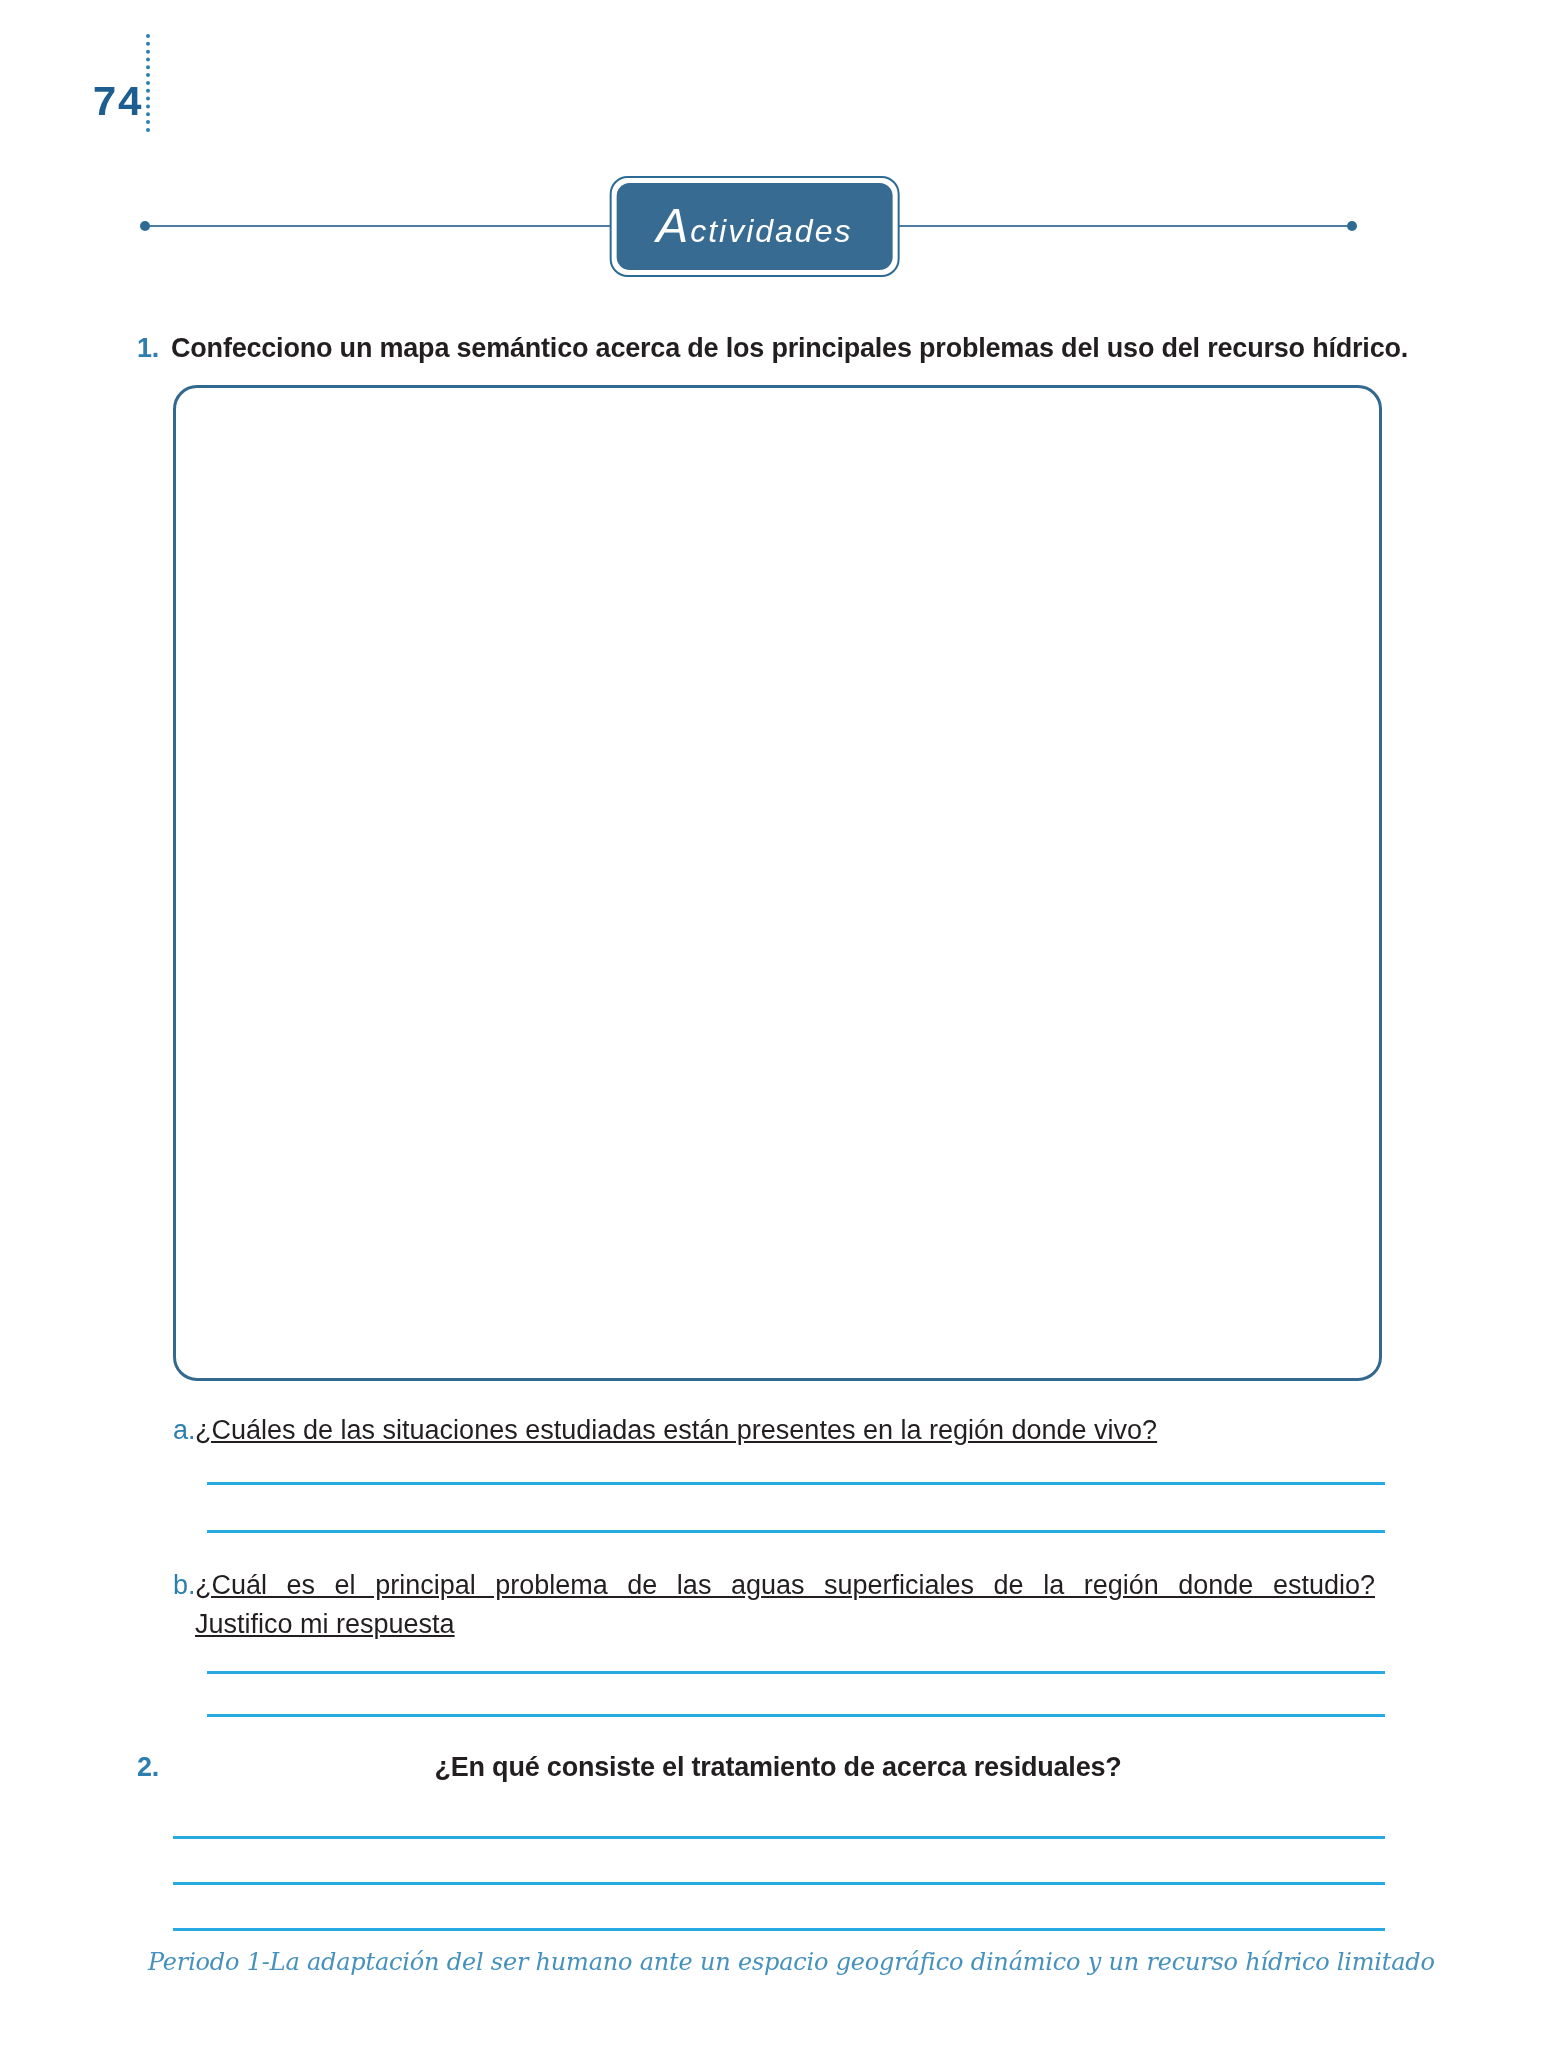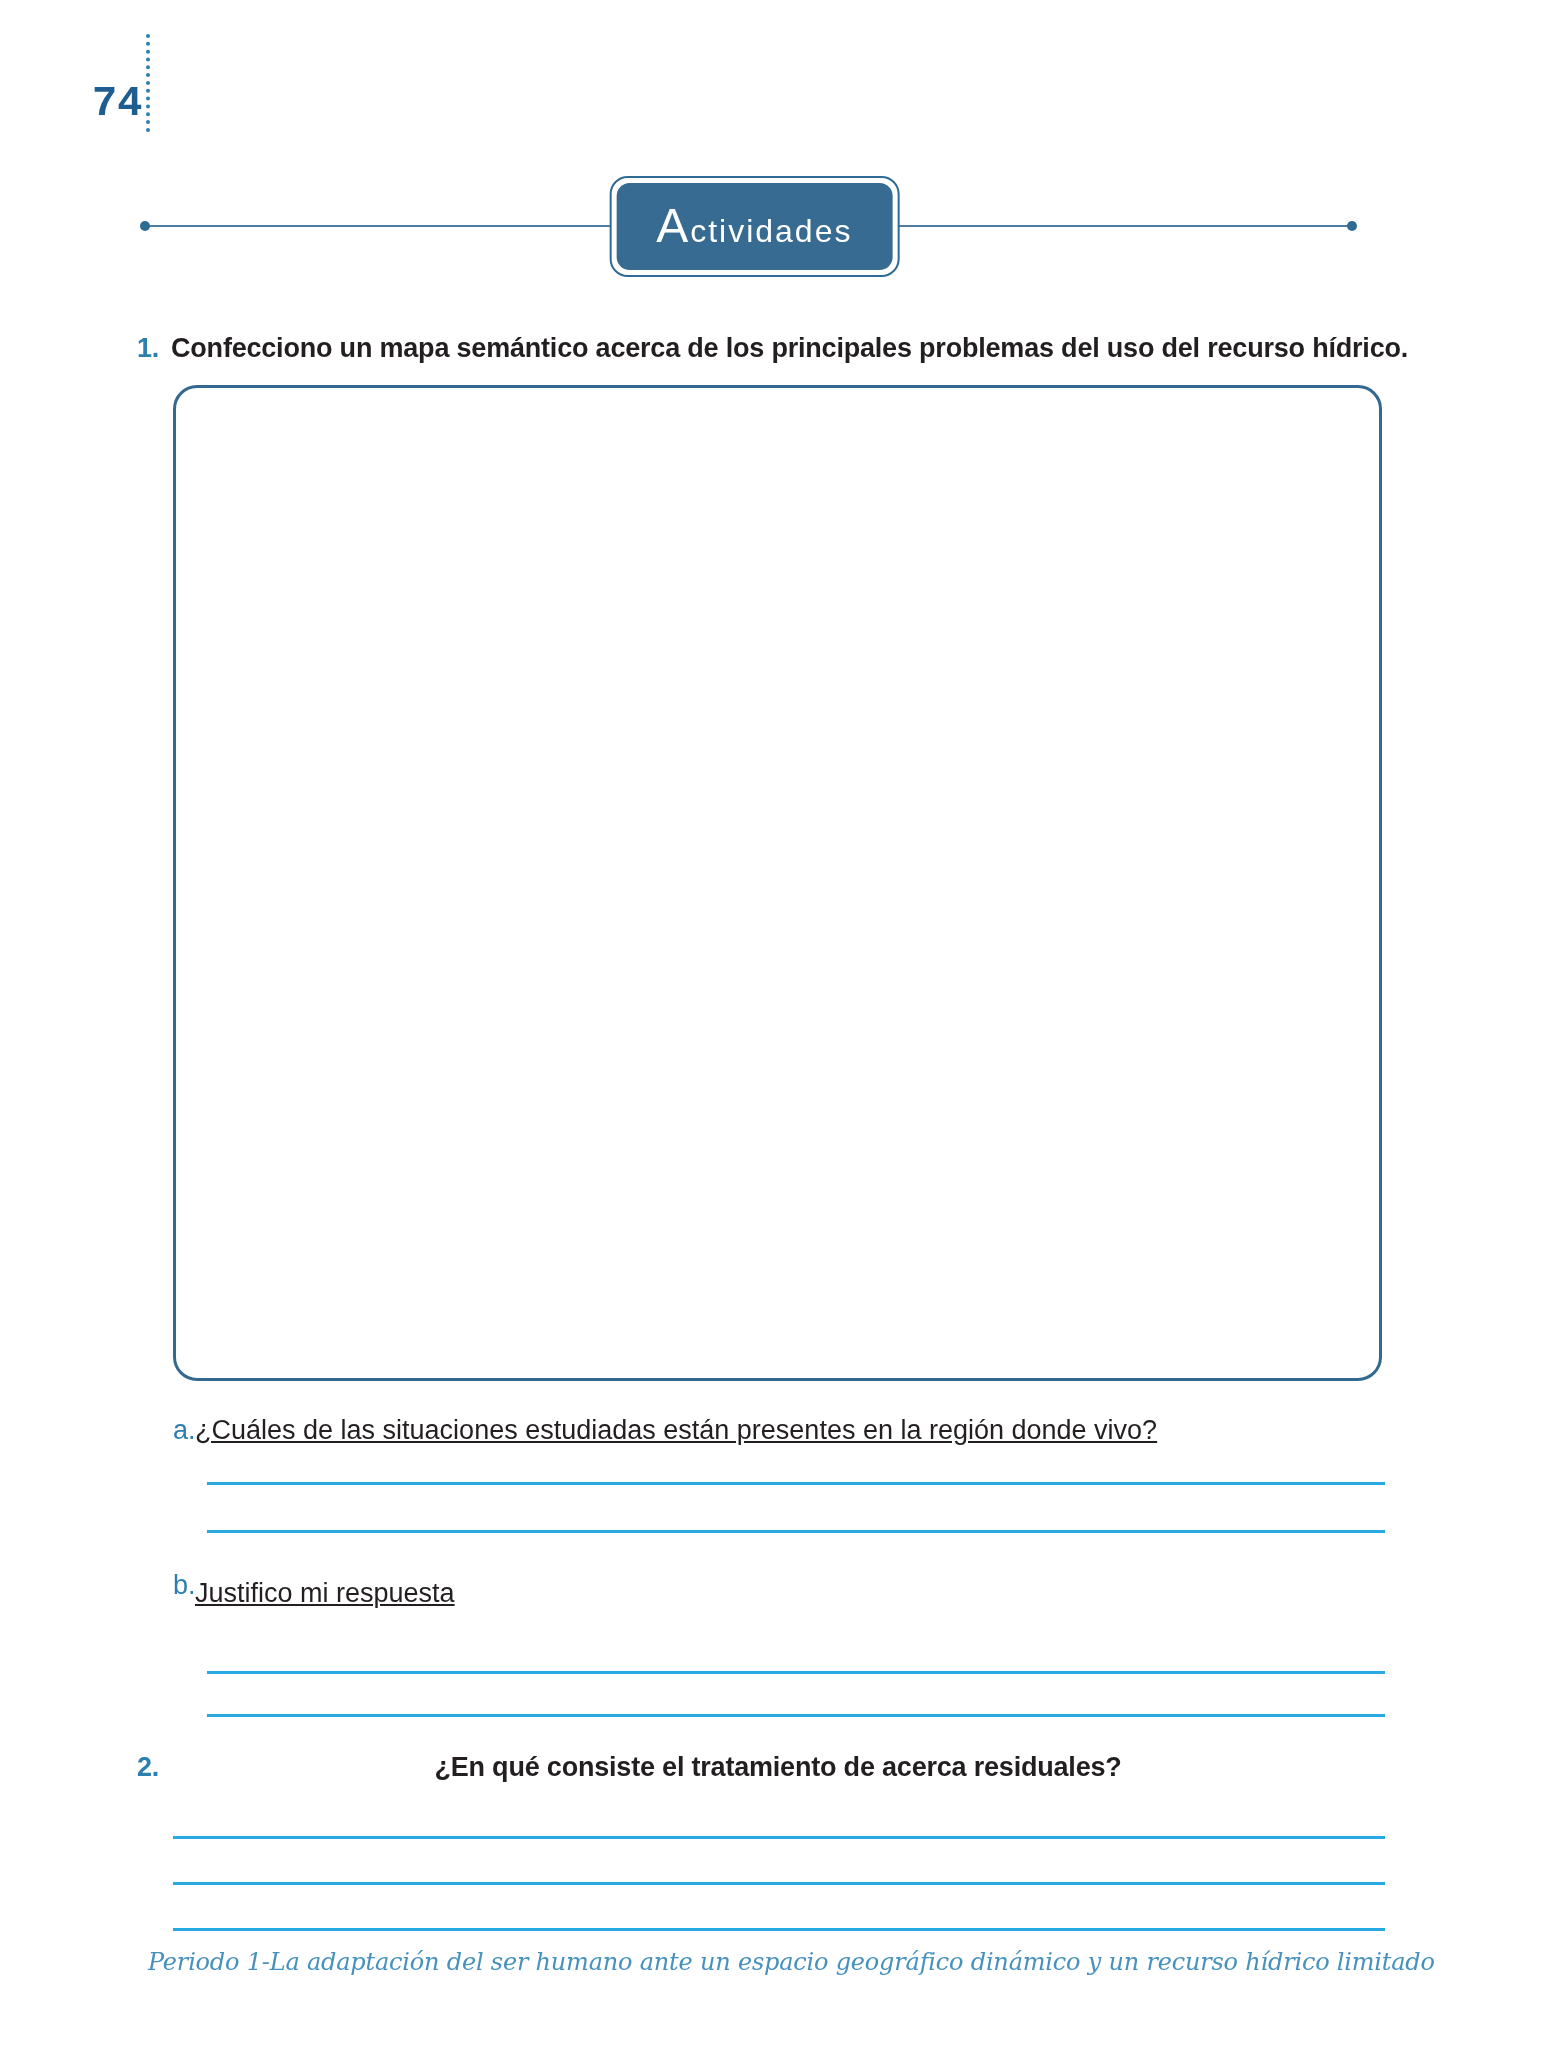--- a/index.html
+++ b/index.html
@@ -43,20 +43,21 @@
     height:101px; box-sizing:border-box;
     border:2px solid #2e6b94; border-radius:18px;
     background:#ffffff; padding:5px;
   }
   .title-box-inner{
     height:100%; box-sizing:border-box;
     background:#386b91; border-radius:13px;
     color:#ffffff; padding:0 40px;
     font-size:32px; letter-spacing:2px; line-height:86px;
     font-variant:normal;
+    font-style:italic;
   }
   .title-box-inner::first-letter{ font-size:48px; }
 
   
   .item{ position:absolute; left:137px; width:1248px; }
   .item .marker{
     position:absolute; left:0; top:0; color:#2d7fb0; font-weight:bold;
   }
   .item .txt{ margin-left:34px;text-align:center; }
   .bold-item{ font-size:27px; font-weight:bold; letter-spacing:-0.2px; white-space:nowrap; }
@@ -127,20 +128,21 @@
     <div class="txt">¿Cuáles de las situaciones estudiadas están presentes en la región donde vivo?</div>
   </div>
   <div class="rules" id="rules-a">
       <div class="rule"></div>
       <div class="rule"></div>
     </div>
 
   <div class="subitem" style="top:1570px;">
     <span class="marker">b.</span>
     <div class="txt">
+      <div class="justify-line">¿Cuál es el principal problema de las aguas superficiales de la región donde estudio?</div>
       <div class="plain-line">Justifico mi respuesta</div>
     </div>
   </div>
   <div class="rules" id="rules-b">
       <div class="rule"></div>
       <div class="rule"></div>
     </div>
 
   <div class="item bold-item" style="top:1752px;">
     <span class="marker">2.</span>

